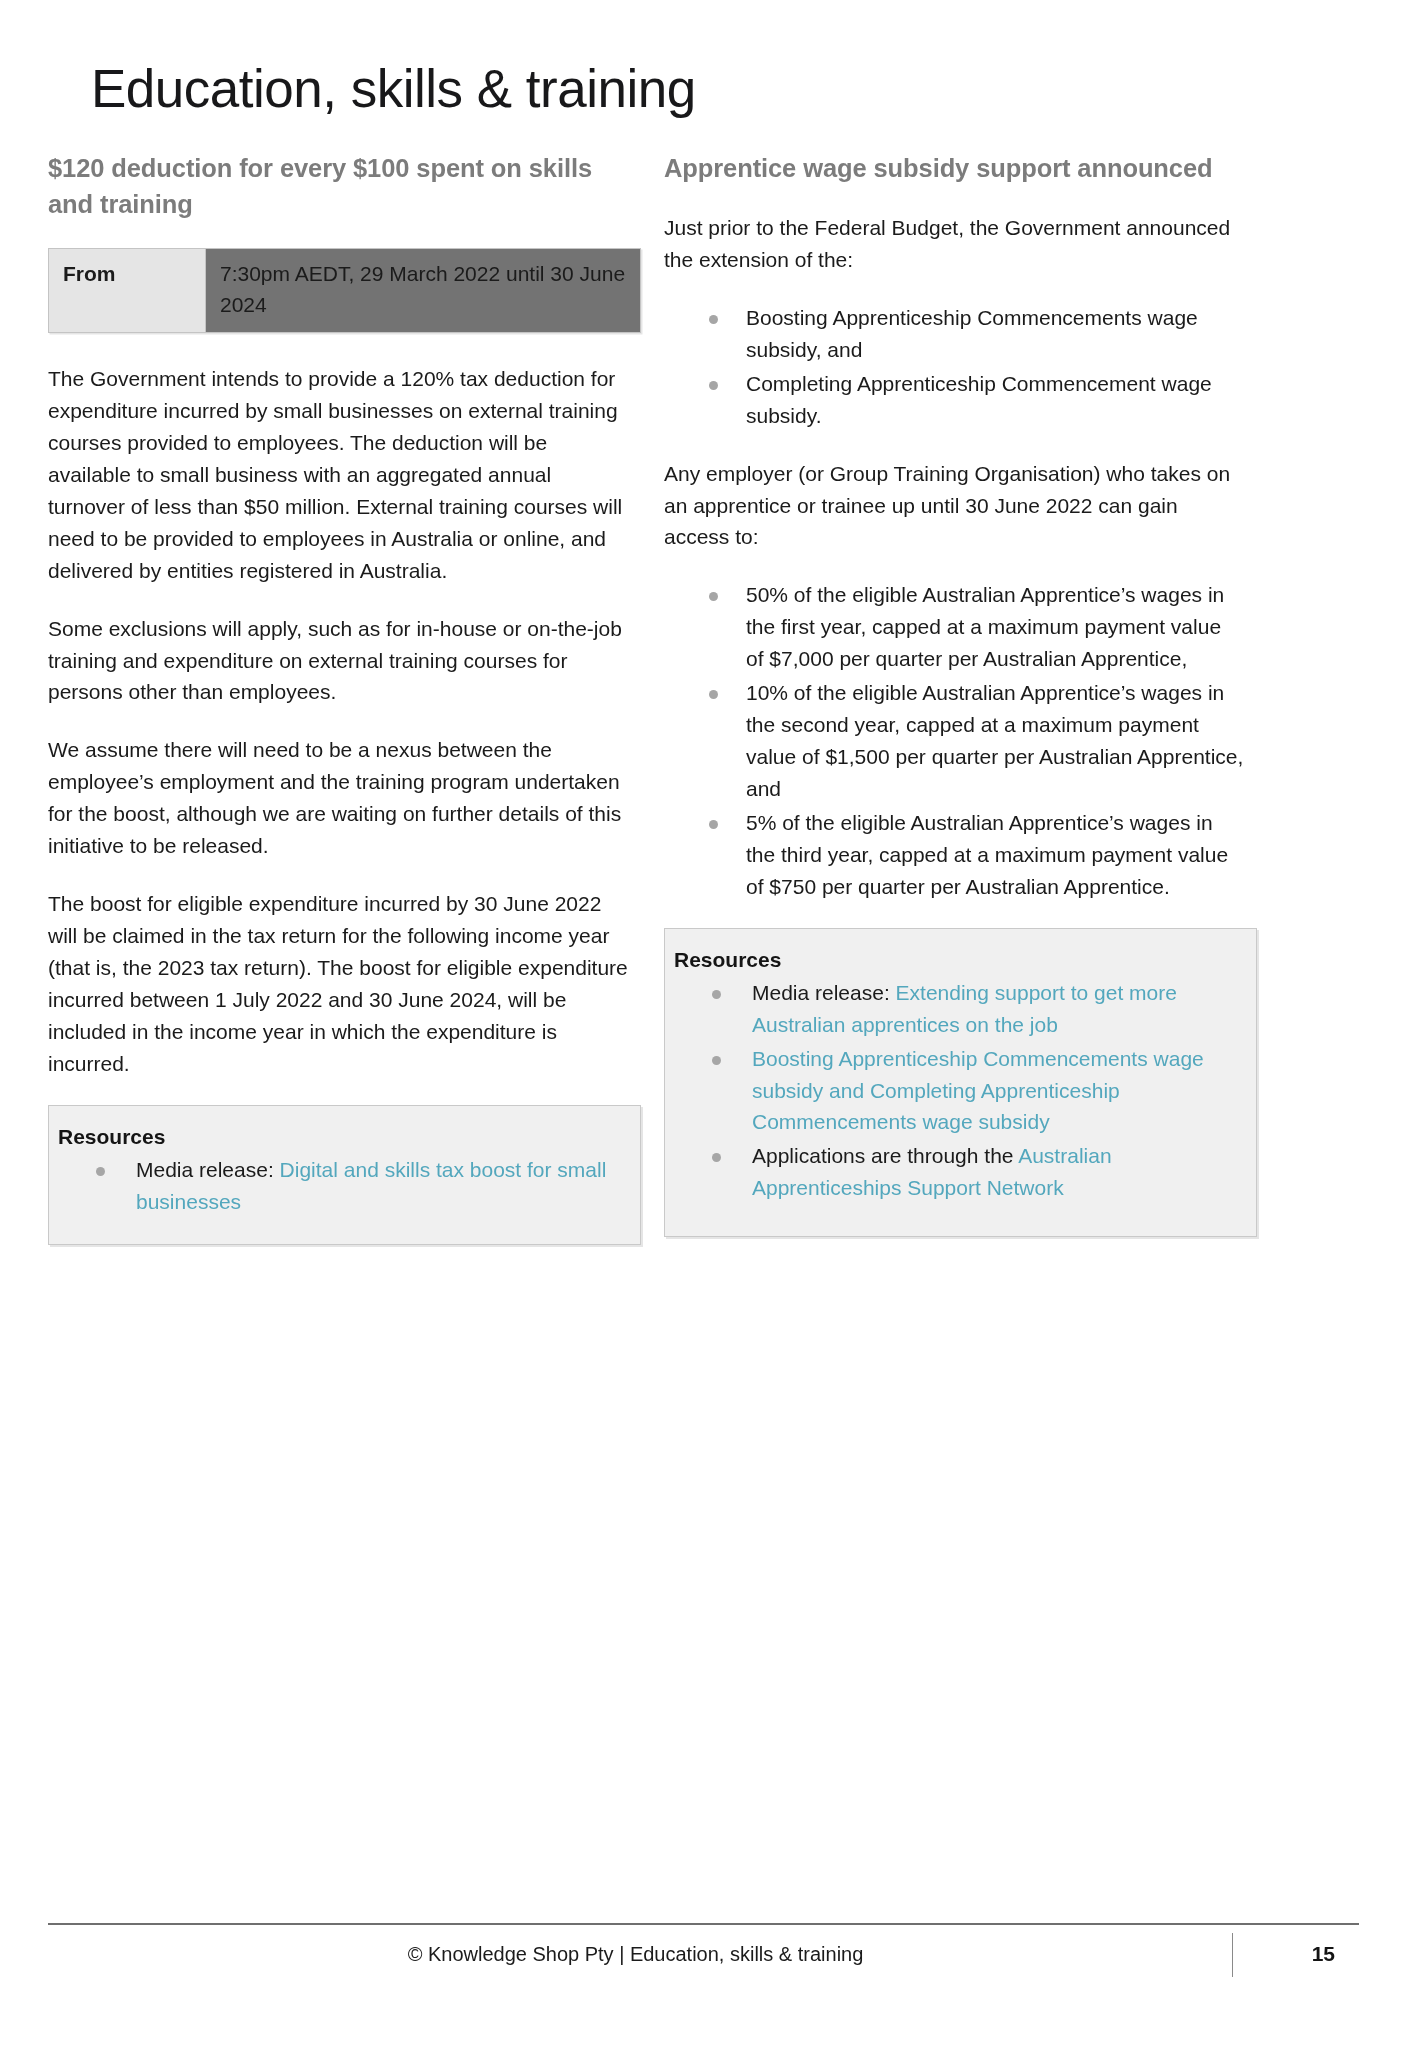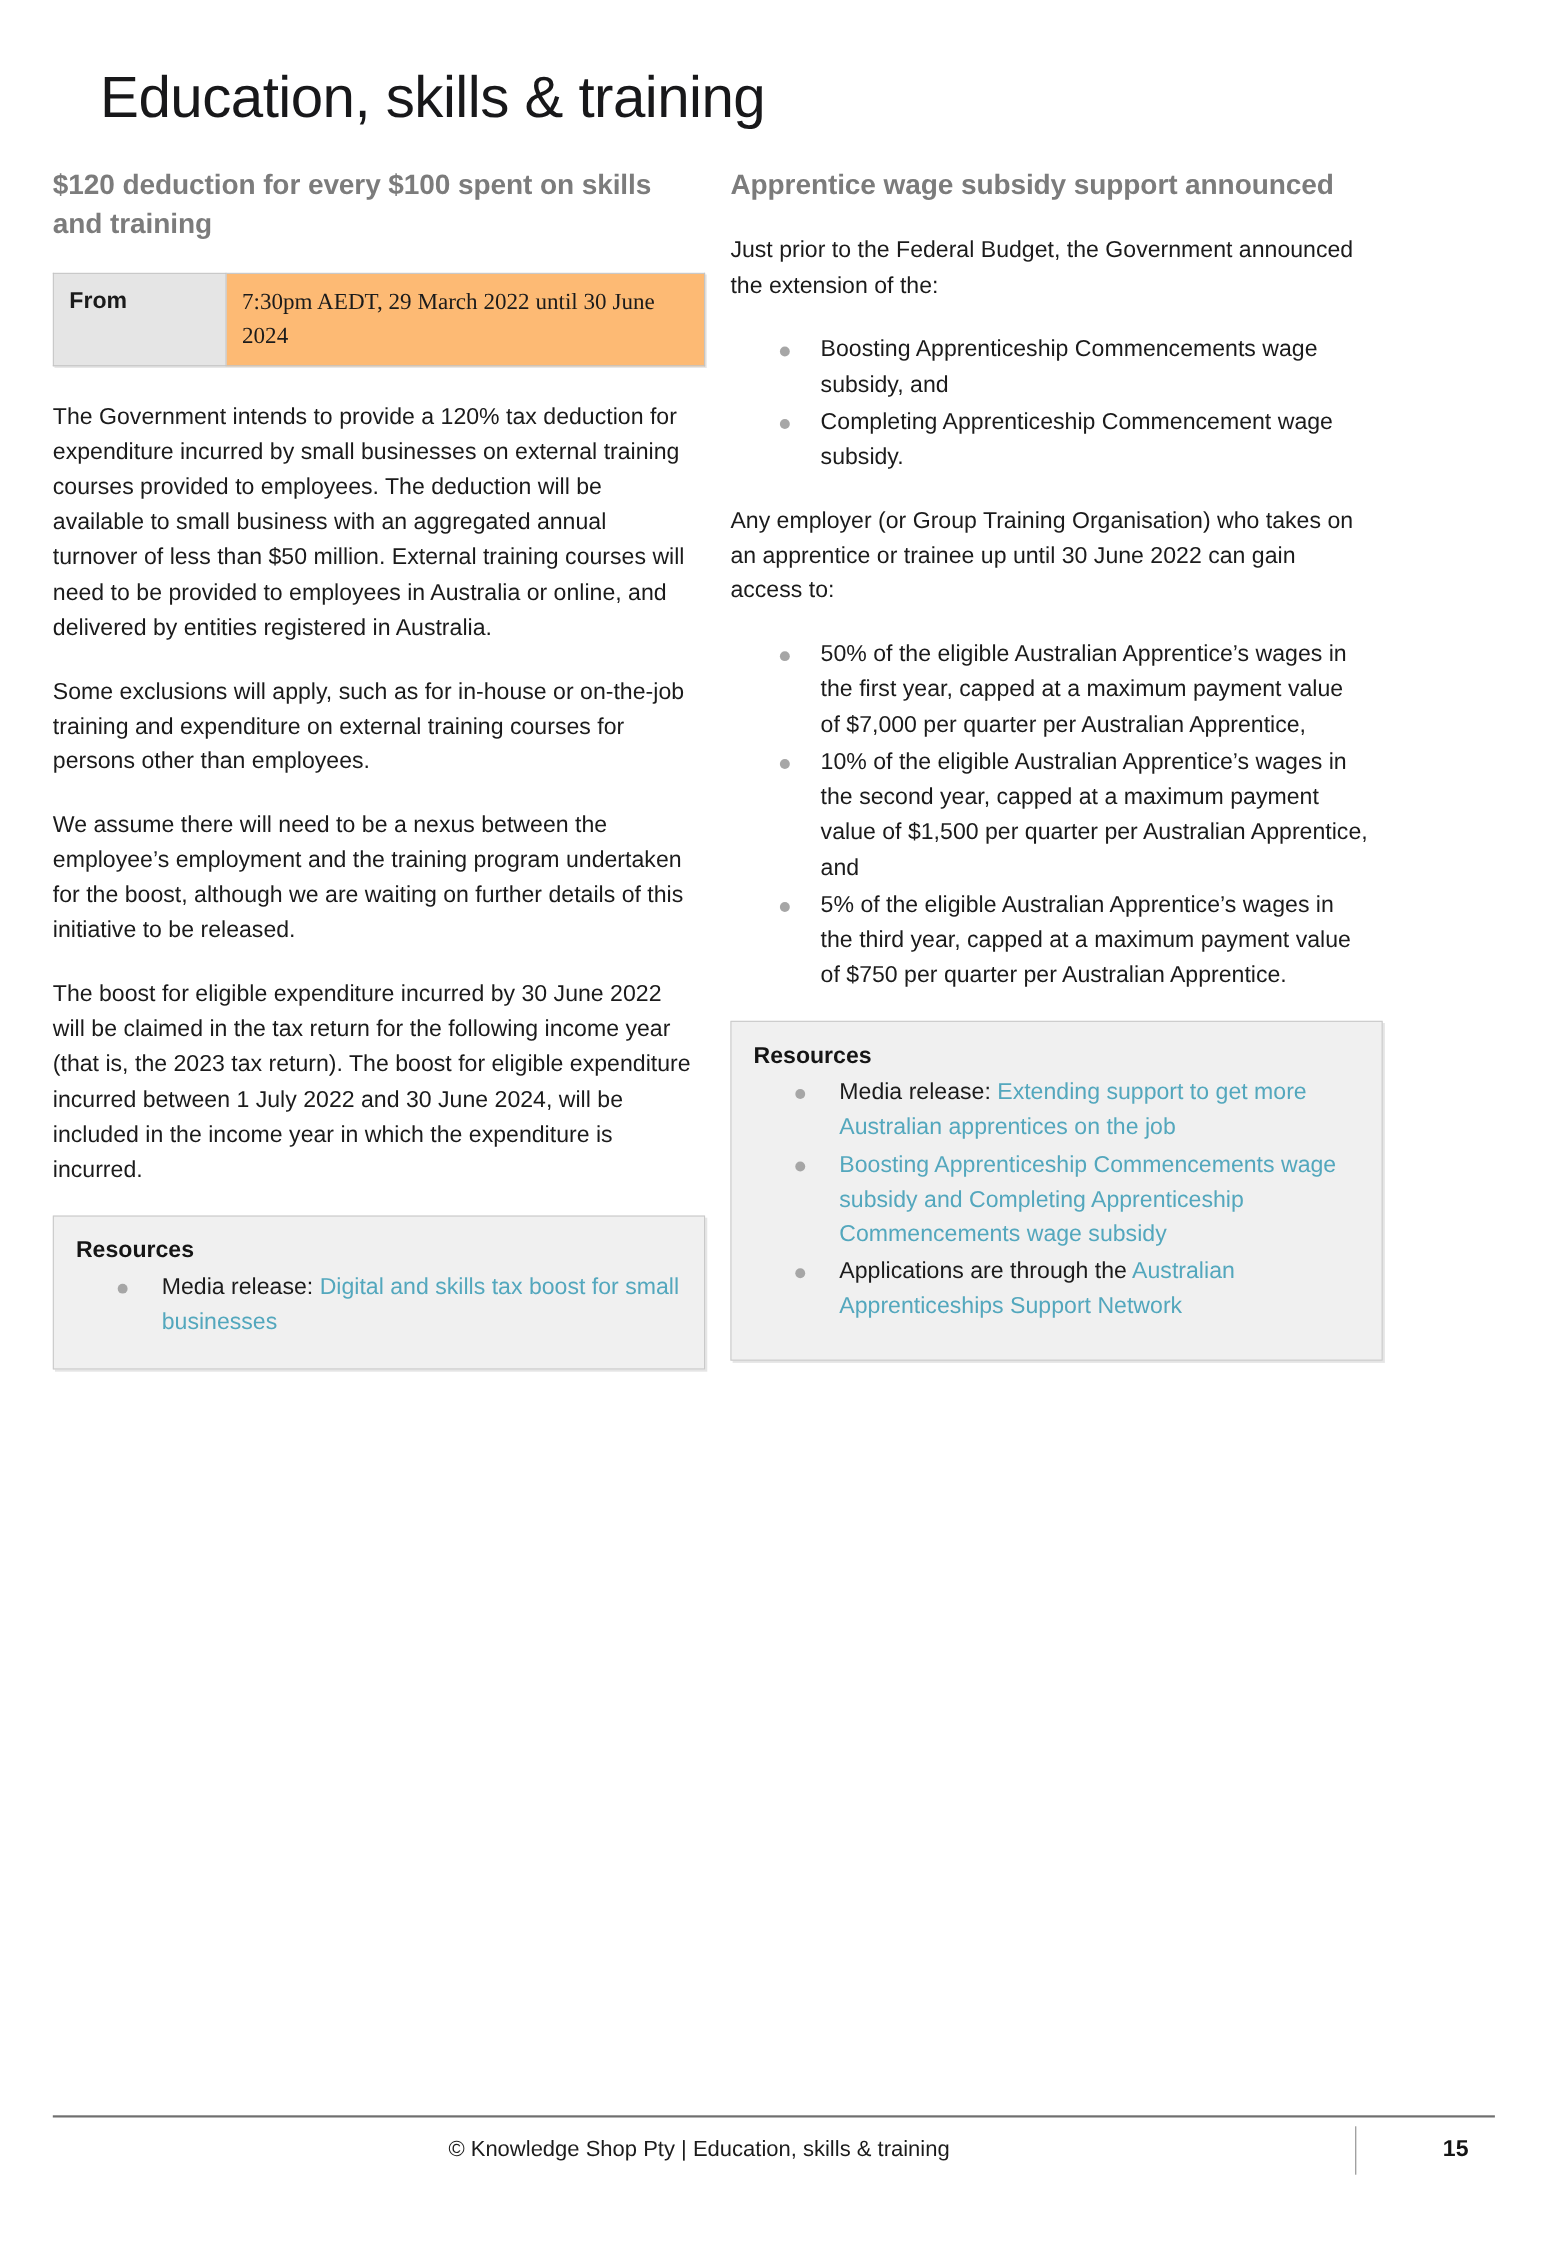--- a/index.html
+++ b/index.html
@@ -71,23 +71,22 @@
     line-height: 1.45;
     vertical-align: top;
   }
   .from-table td.label {
     background: #e5e5e5;
     font-weight: bold;
     width: 128px;
     color: #1b1b1b;
   }
   .from-table td.value {
-    background: #fdba74;
-    color: #1b1b1b;
-    font-family: Liberation Serif, serif;
+    background: #737373;
+    color: #1b1b1b;
   }
   
   ul.doc-list {
     list-style: none;
     margin: 0 0 26px 0;
     padding: 0 0 0 82px;
   }
   ul.doc-list li {
     position: relative;
     font-size: 21px;
@@ -103,21 +102,21 @@
     width: 9px;
     height: 9px;
     border-radius: 50%;
     background: #a6a6a6;
   }
   
   .resources-box {
     background: #f0f0f0;
     border: 1px solid #c9c9c9;
     box-shadow: 2px 2px 0 rgba(0,0,0,0.10);
-    padding: 16px 20px 24px 20px;
+    padding: 16px 20px 24px 9px;
     box-sizing: border-box;
   }
   .resources-title {
     font-size: 21px;
     font-weight: bold;
     color: #151515;
     margin: 0 0 2px 0;
     line-height: 1.4;
   }
   .resources-box ul.doc-list {

